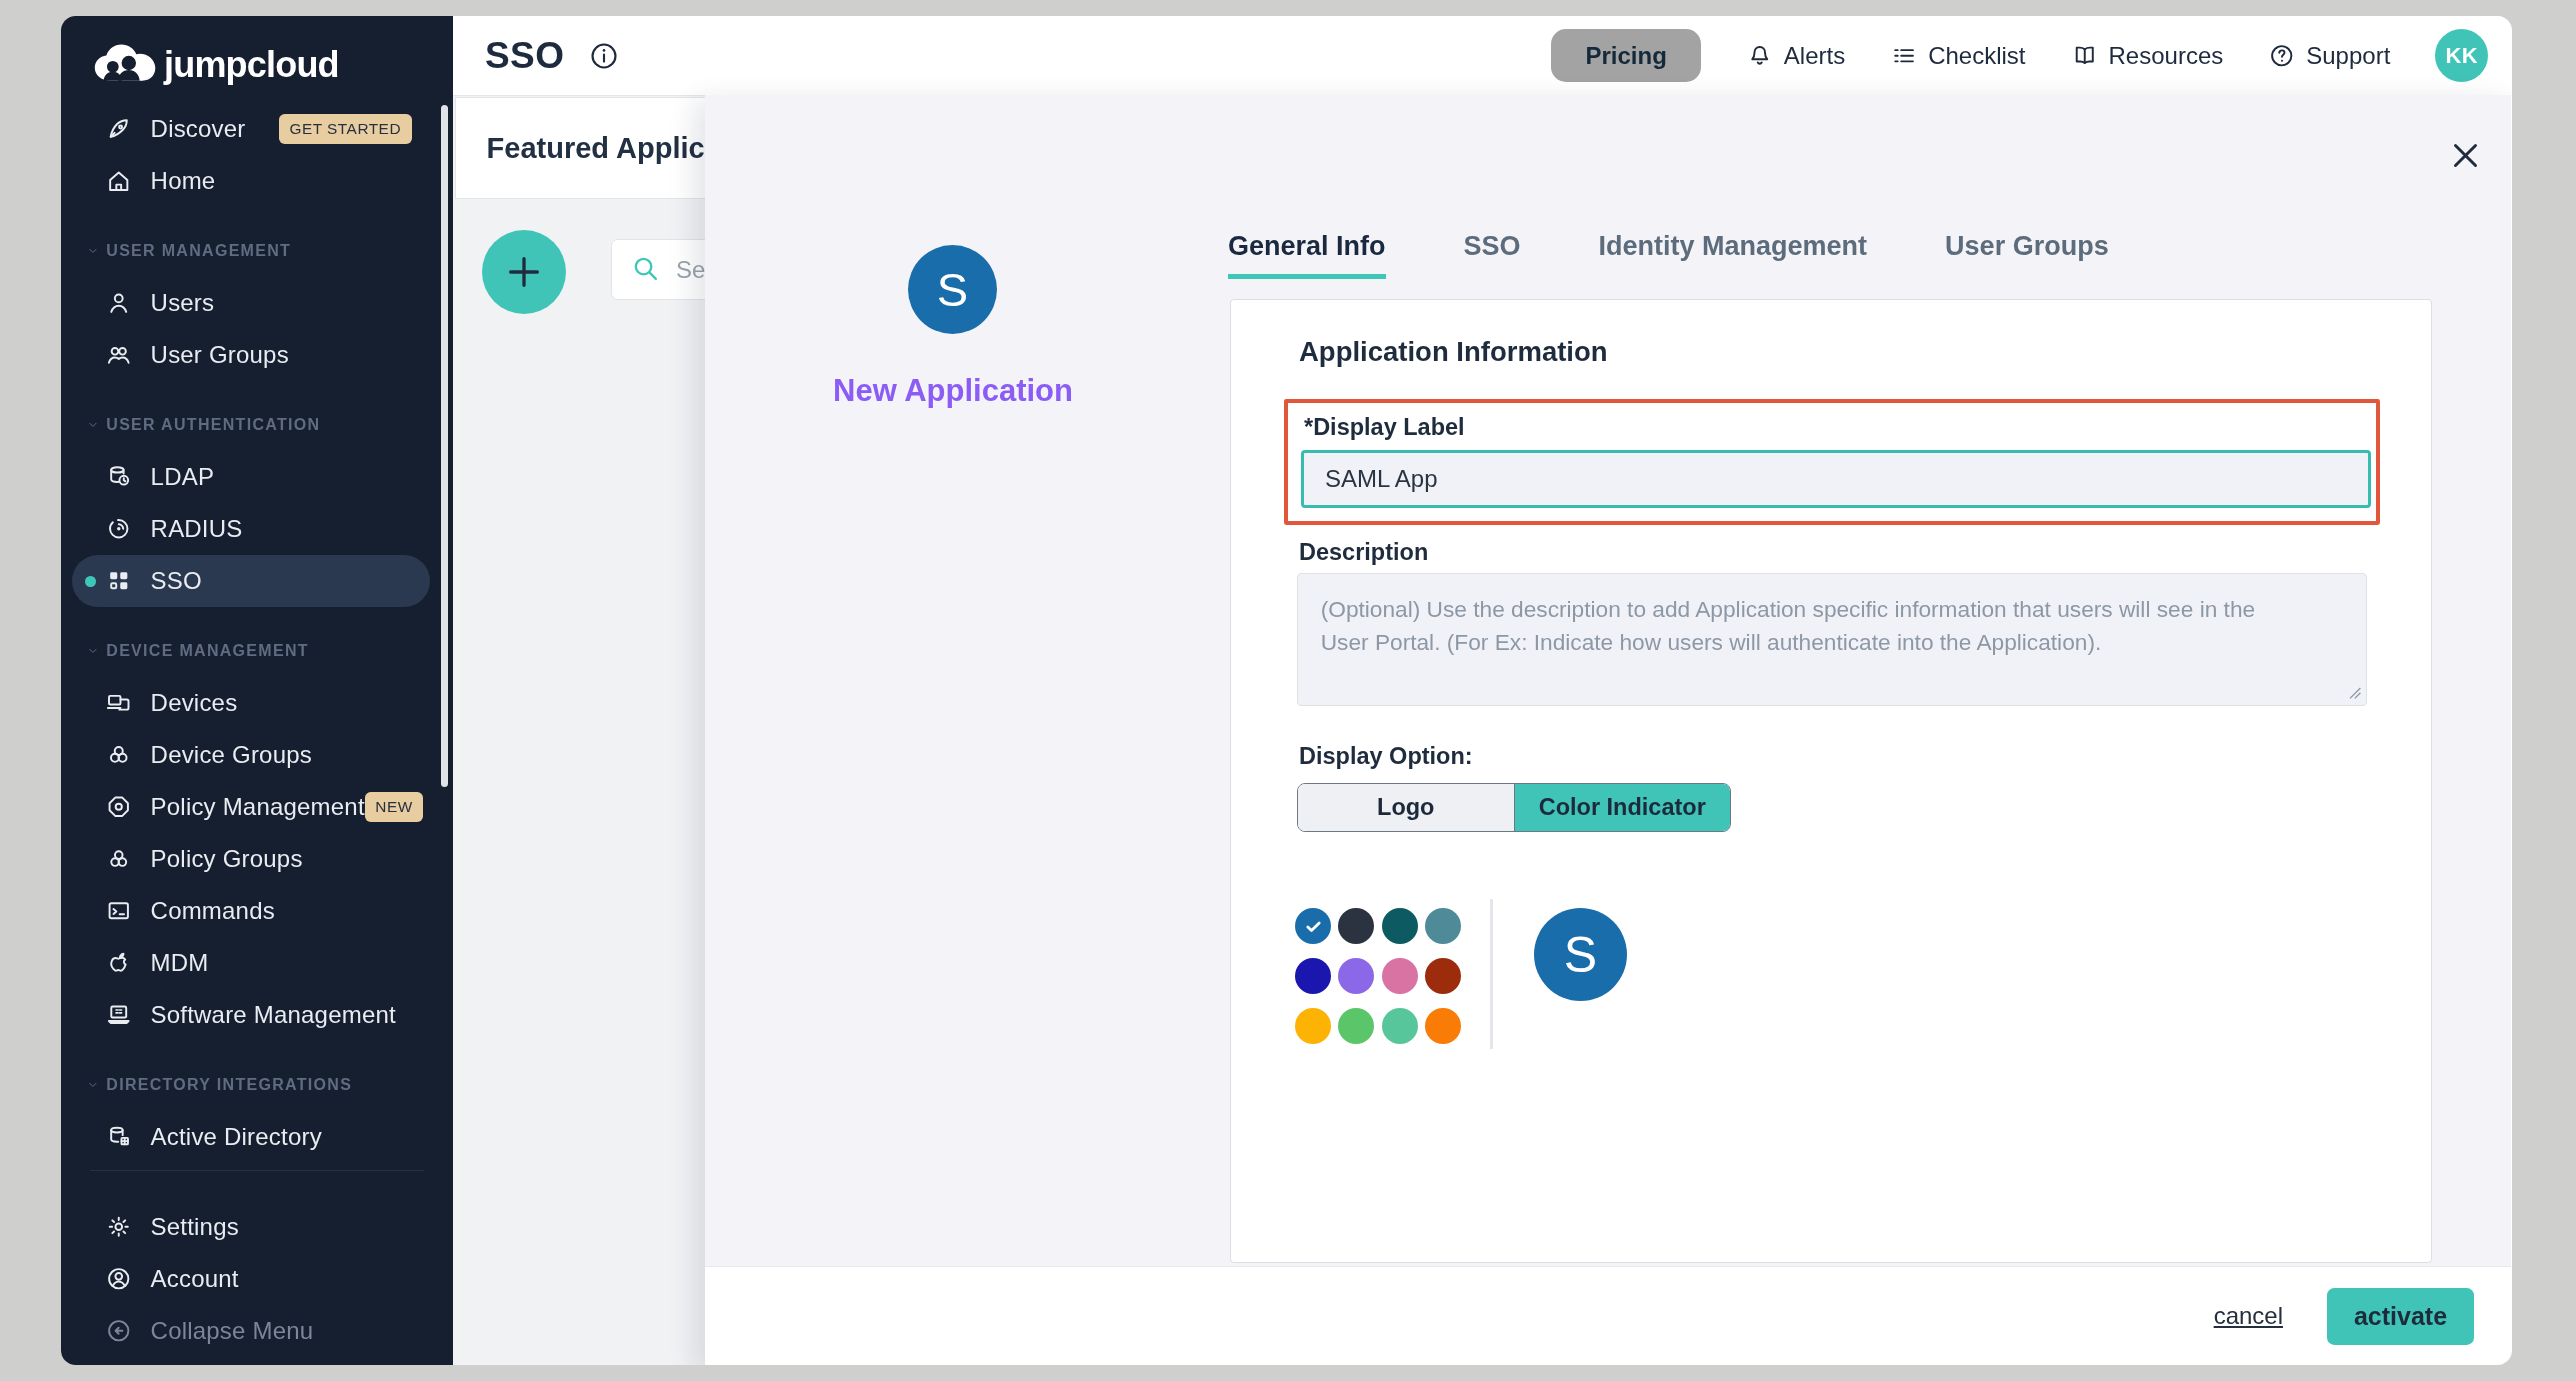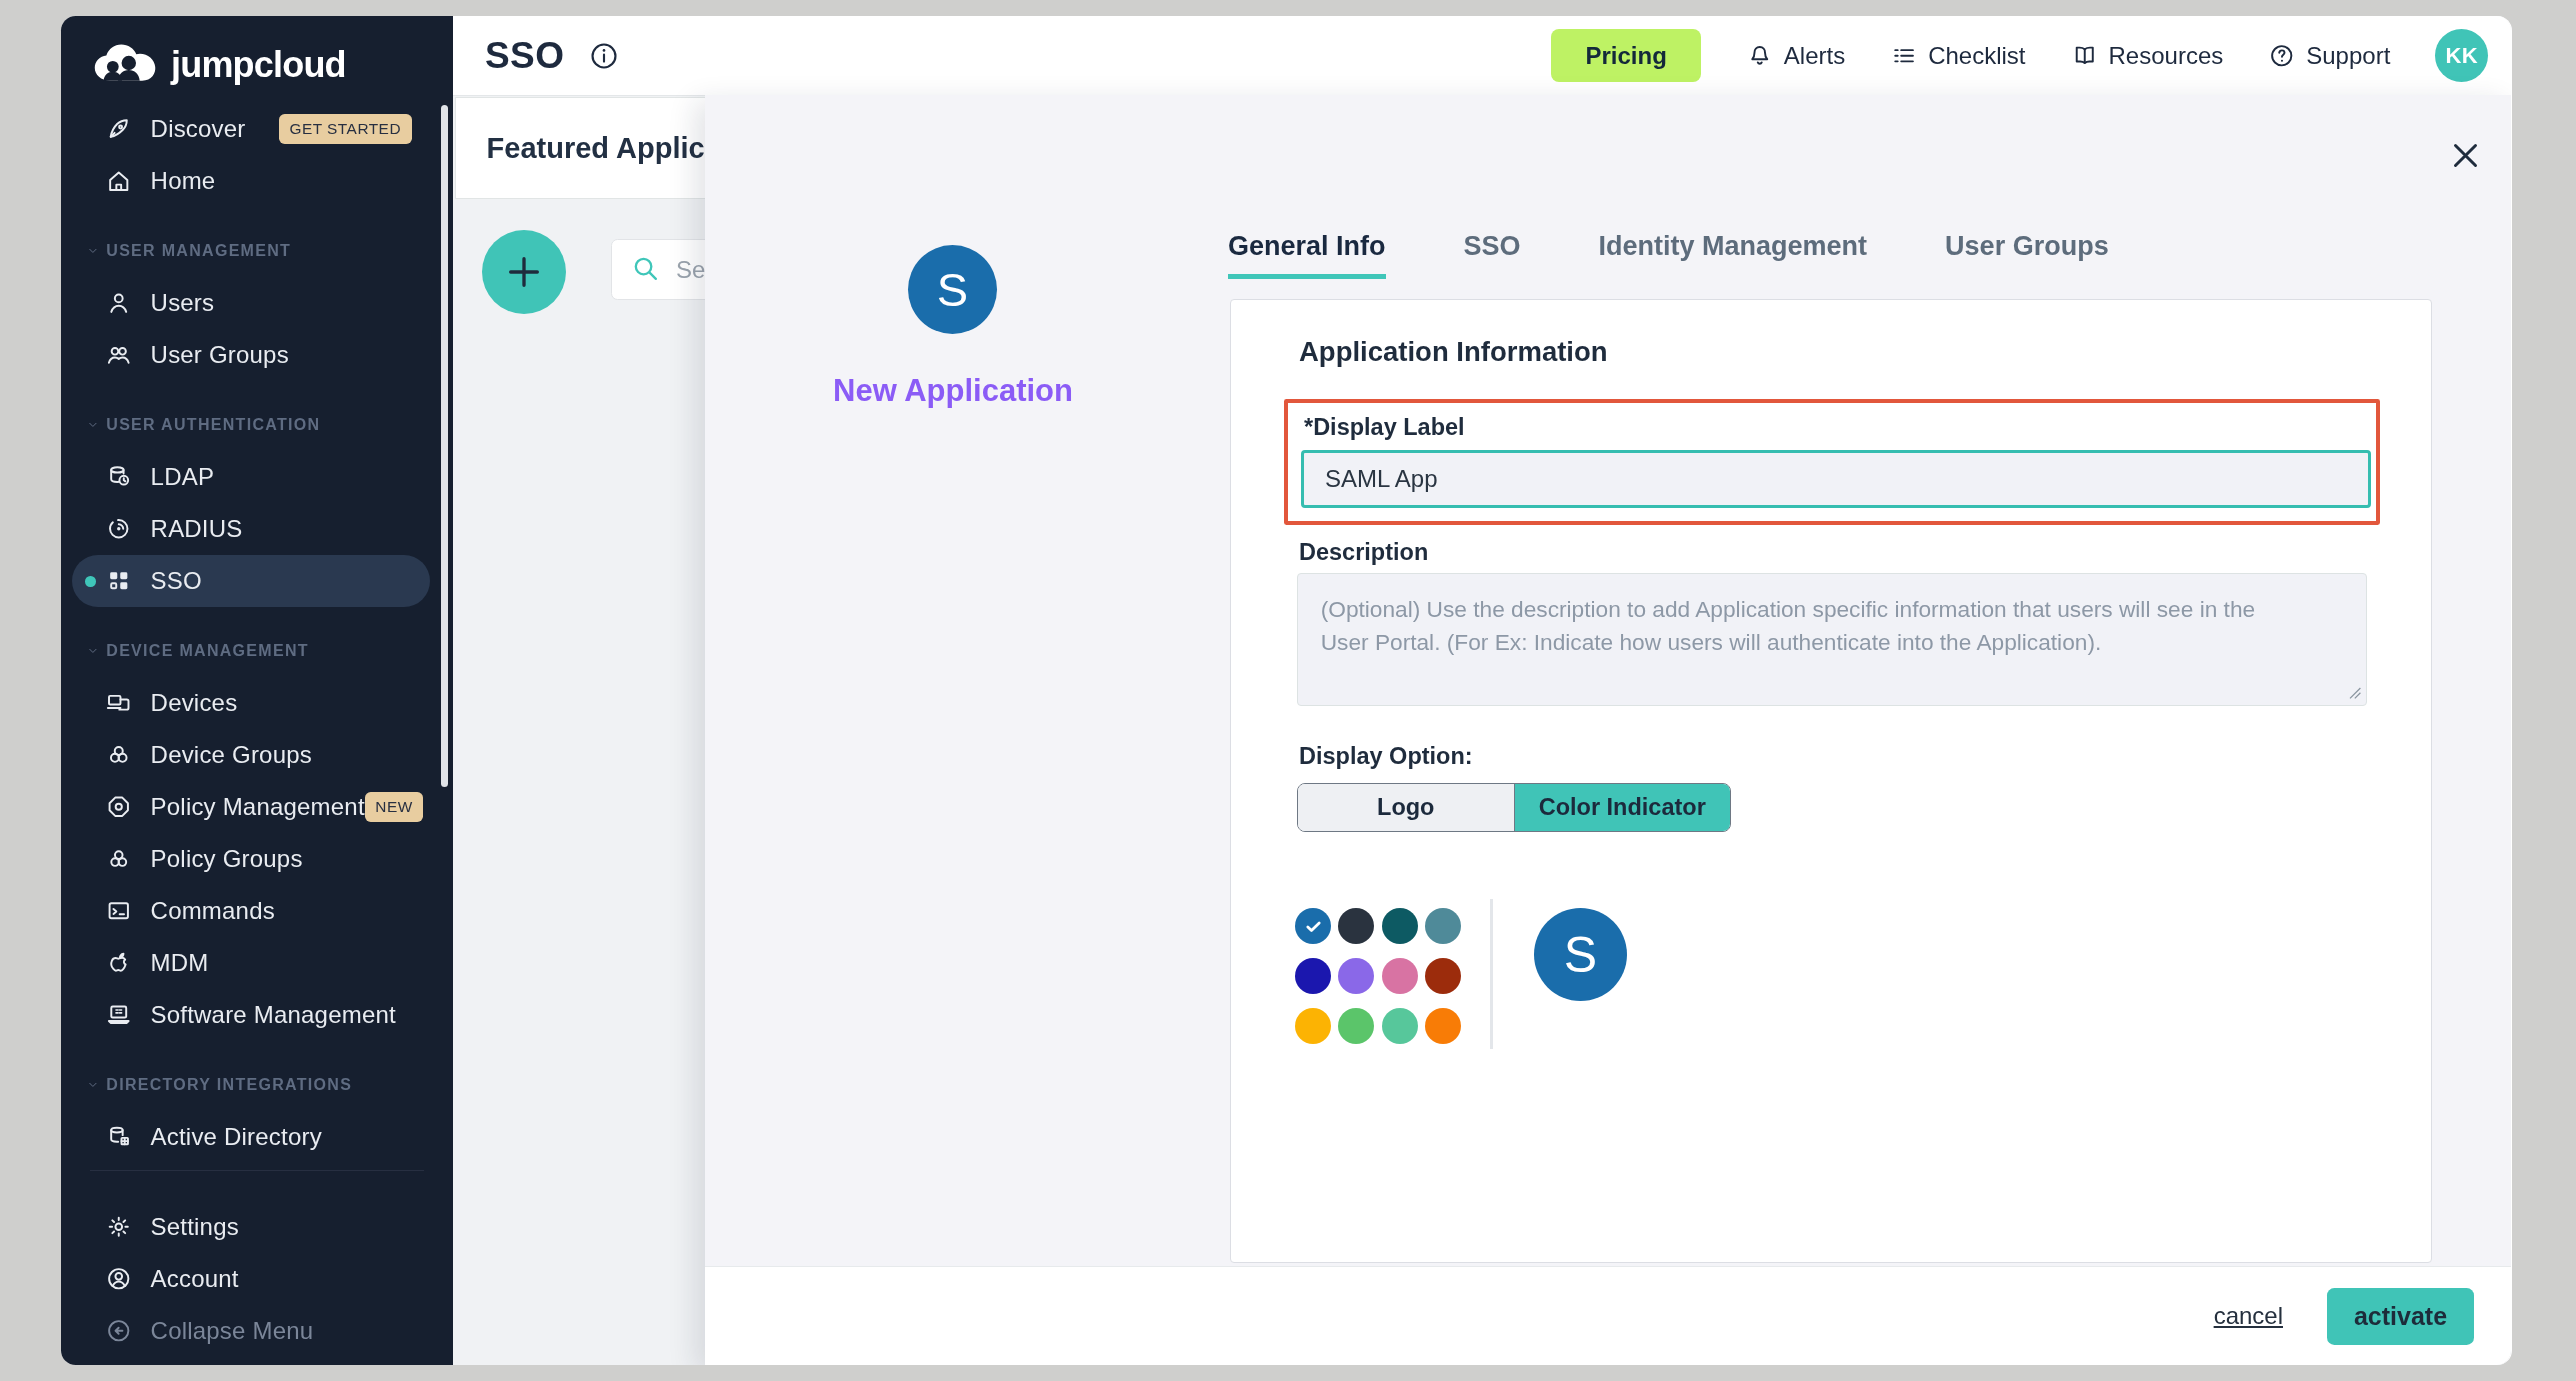--- a/index.html
+++ b/index.html
@@ -5,42 +5,42 @@
   html,body{margin:0;padding:0}
   body{
     width:2576px;height:1382px;overflow:hidden;position:relative;
     background:#cfcfcd;font-family:"Liberation Sans",sans-serif;
     -webkit-font-smoothing:antialiased;
   }
   #window{position:absolute;left:61px;top:16px;width:2451px;height:1349px;background:#fff;border-radius:14.6px;}
 
   
   #sidebar{position:absolute;left:0;top:0;width:392px;height:1349px;background:#161f2f;border-radius:14.6px 0 0 14.6px;overflow:hidden}
-  .logo-row{position:absolute;left:29px;top:26px;display:flex;align-items:center;gap:11px}
+  .logo-row{position:absolute;left:29px;top:26px;display:flex;align-items:center;gap:4px}
   .logo-text{color:#fff;font-size:36px;font-weight:700;letter-spacing:-0.8px}
   #nav{position:absolute;top:87px;left:0;right:0;bottom:0}
   .nav-item{display:flex;align-items:center;height:52px;margin:0 23.5px 0 10.5px;border-radius:26px;padding-left:33px;position:relative;color:#e9ecf1;cursor:pointer;box-sizing:border-box}
   .nav-item.active{background:#2a3950}
   .nav-item.muted{color:#7b8699}
   .nav-dot{position:absolute;left:13.8px;top:21px;width:10.5px;height:10.5px;border-radius:50%;background:#3fc6b9}
   .nav-icon{width:27.5px;height:27.5px;margin-right:18.6px;flex:none;display:flex;align-items:center;justify-content:center}
   .nav-label{font-size:24px;font-weight:500;letter-spacing:0.2px;white-space:nowrap}
   .nav-badge{margin-left:auto;margin-right:18px;background:#e8cda0;color:#272f41;font-size:15.4px;font-weight:400;letter-spacing:0.5px;padding:5.7px 10.5px;border-radius:5.7px;white-space:nowrap}
   .nav-section{display:flex;align-items:center;height:52px;margin-top:18px;padding-left:25px;color:#5f6c82;font-size:16px;font-weight:700;letter-spacing:1.3px;white-space:nowrap;cursor:pointer}
   .nav-section svg{margin-right:6.5px;flex:none}
   .nav-divider{height:1.6px;background:#272f41;margin:6.5px 29px 30px 29px}
   #side-scroll{position:absolute;left:380px;top:89px;width:7.3px;height:682px;border-radius:4px;background:#e0e3e8}
 
   
   #main{position:absolute;left:392px;top:0;width:2058px;height:1349px;background:#f0f2f4;border-radius:0 14.6px 14.6px 0;overflow:hidden}
   #topbar{position:absolute;top:0;left:0;right:0;height:79px;background:#fff;border-bottom:1.6px solid #e4e7e9;display:flex;align-items:center;box-sizing:content-box}
   .page-title{font-size:37px;font-weight:800;color:#1e2a3e;margin-left:32px;letter-spacing:0.4px}
   .title-info{margin-left:24px;display:flex;cursor:pointer}
   #topbar-right{margin-left:auto;display:flex;align-items:center;gap:45px;padding-right:22.7px}
-  .pricing-btn{height:53px;padding:0 34px;background:#bef264;border-radius:8px;display:flex;align-items:center;font-size:24px;font-weight:600;color:#14293a;cursor:pointer}
+  .pricing-btn{height:53px;padding:0 34px;background:#a3a3a3;border-radius:15px;display:flex;align-items:center;font-size:24px;font-weight:600;color:#14293a;cursor:pointer}
   .top-action{display:flex;align-items:center;gap:10.5px;font-size:24px;font-weight:500;color:#1e2a3e;cursor:pointer;white-space:nowrap}
   .avatar{width:53px;height:53px;border-radius:50%;background:#40c4b7;color:#fff;font-size:22px;font-weight:600;display:flex;align-items:center;justify-content:center;letter-spacing:0.4px;cursor:pointer}
 
   
   #featured-bar{position:absolute;left:1.6px;top:81px;right:0;height:102px;background:#fff;border:1.6px solid #e1e5e5;display:flex;align-items:center;box-sizing:border-box}
   .featured-heading{font-size:29px;font-weight:700;color:#223043;margin-left:31px;white-space:nowrap}
   #plus-btn{position:absolute;left:29px;top:214px;width:84px;height:84px;border-radius:50%;background:#40c4b7;display:flex;align-items:center;justify-content:center;cursor:pointer}
   #search-box{position:absolute;left:158px;top:223px;width:348px;height:61px;background:#fff;border:1.6px solid #e2e4e7;border-radius:6.5px;display:flex;align-items:center;padding-left:18px;gap:13px;box-sizing:border-box}
   #search-box input{border:none;outline:none;font-size:24px;font-family:"Liberation Sans",sans-serif;color:#2a3542;width:243px;background:transparent}
   #search-box input::placeholder{color:#9aa3ad}

